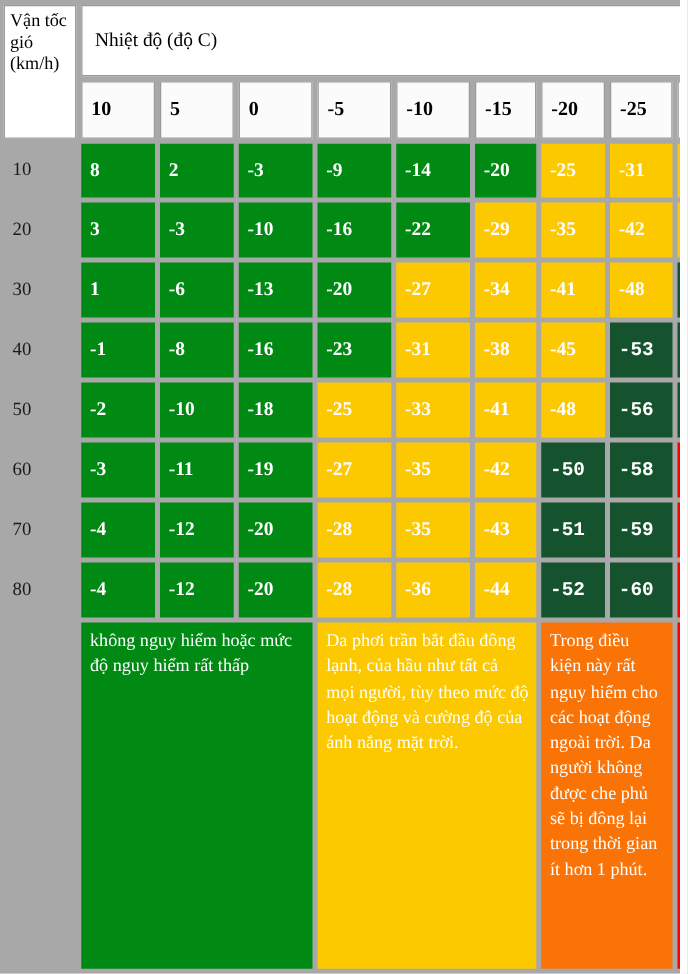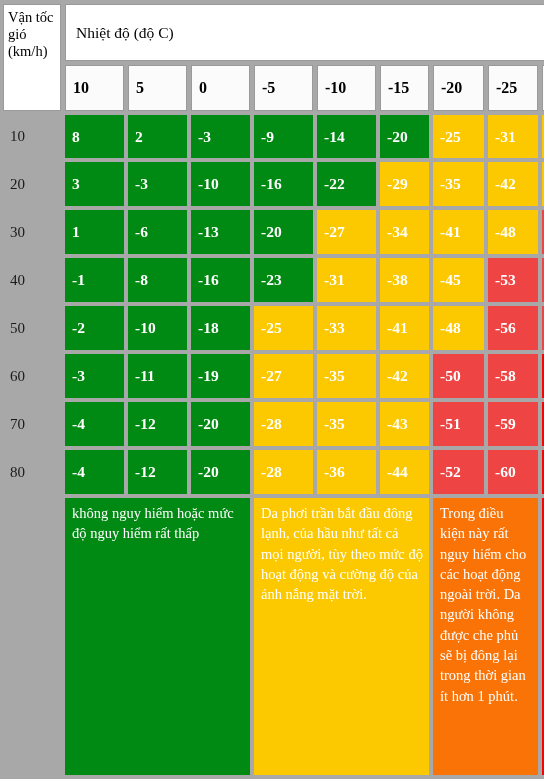--- a/index.html
+++ b/index.html
@@ -81,21 +81,21 @@
     align-items: center;
     padding-left: 7px;
     box-sizing: border-box;
     font-size: 15.5px;
     font-weight: 700;
     color: #ffffff;
     letter-spacing: 0px;
   }
   .cell.green  { background: #008a14; }
   .cell.yellow { background: #fcc900; }
-  .cell.orange { background: #ef4444; }
+  .cell.orange { background: #14532d; font-family: Liberation Mono, monospace; }
   .cell.red    { background: #fe0000; }
 
   .note-label {
     grid-column: 1 / 2;
     grid-row: 11 / 12;
     background: transparent;
     box-sizing: border-box;
     padding: 6px 4px 0 7px;
     font-size: 14.5px;
     line-height: 1.52;

